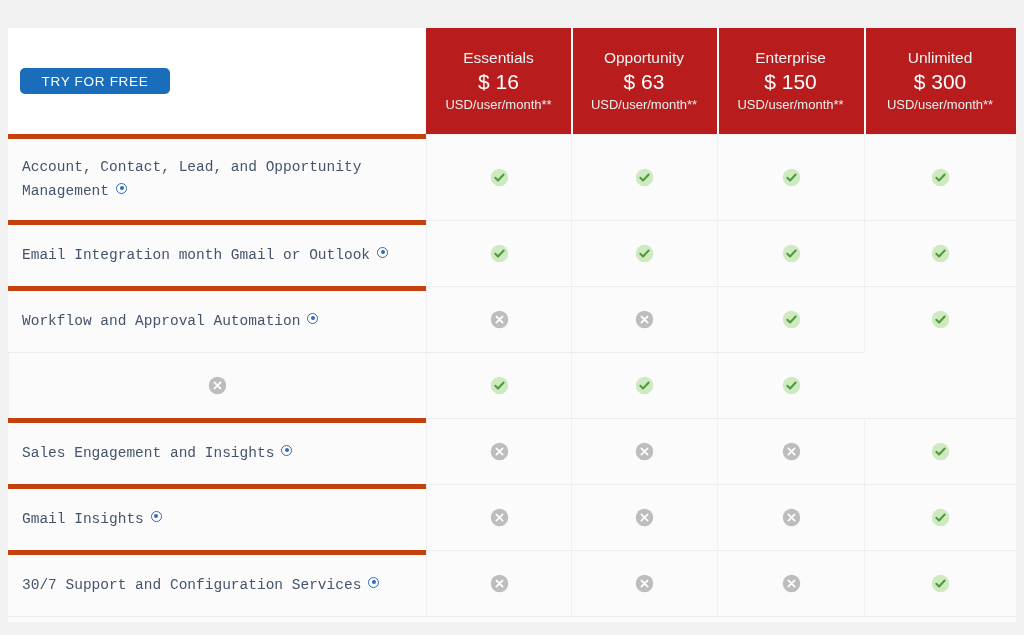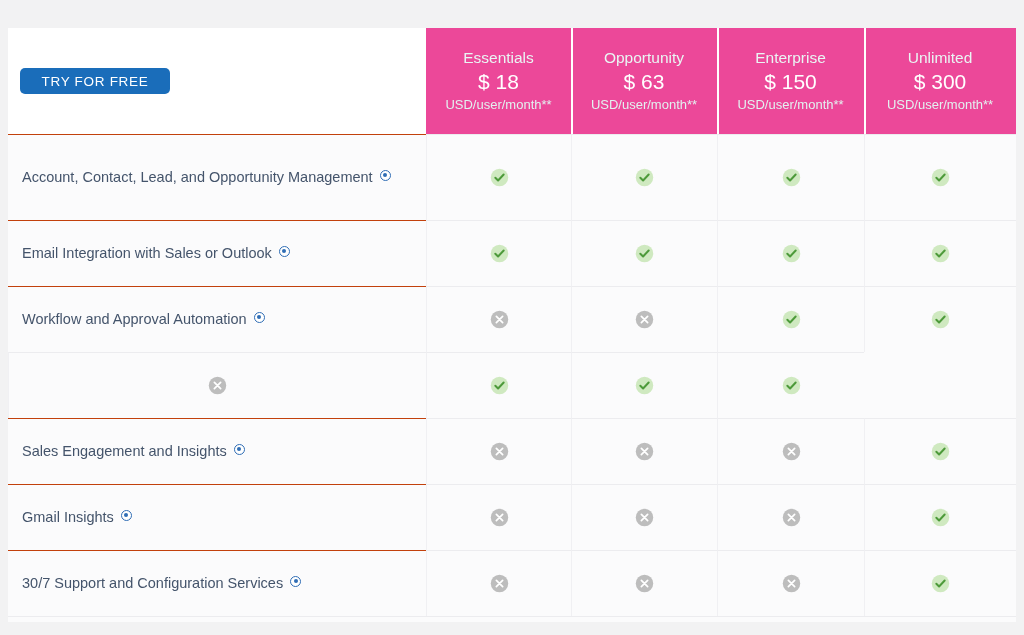--- a/index.html
+++ b/index.html
@@ -52,21 +52,21 @@
     width: 150px;
     height: 26px;
     font-size: 13.5px;
     font-family: "Liberation Sans", sans-serif;
     letter-spacing: .7px;
     font-weight: 400;
     cursor: pointer;
   }
 
   .plan-head {
-    background: #ec4899;
+    background: #b91c1c;
     color: #ffffff;
     display: flex;
     flex-direction: column;
     align-items: center;
     justify-content: center;
     position: relative;
   }
   
   .plan-head + .plan-head::before {
     content: "";
@@ -96,22 +96,23 @@
     color: #e3f1f0;
   }
 
   
   .feature-row { background: #fbfbfc; }
 
   .feat-label {
     display: flex;
     align-items: center;
     padding: 0 18px 0 14px;
-    border-top: 1px solid #c2410c;
+    border-top: 5px solid #c2410c;
     background: #fbfbfc;
+    font-family: Liberation Mono, monospace;
   }
   .feat-label-inner {
     font-size: 14.5px;
     color: #44546b;
     line-height: 1.65;
     font-weight: 400;
   }
 
   .feat-cell {
     display: flex;
@@ -161,21 +162,21 @@
 <body>
 
 <div id="pricing-card">
 
   <div class="table header-row">
     <div class="head-left">
       <button id="try-for-free-button">TRY FOR FREE</button>
     </div>
     <div id="plan-headers-mount" style="display:contents"><div class="plan-head">
           <div class="plan-name">Essentials</div>
-          <div class="plan-price">$ 18</div>
+          <div class="plan-price">$ 16</div>
           <div class="plan-unit">USD/user/month**</div>
         </div><div class="plan-head">
           <div class="plan-name">Opportunity</div>
           <div class="plan-price">$ 63</div>
           <div class="plan-unit">USD/user/month**</div>
         </div><div class="plan-head">
           <div class="plan-name">Enterprise</div>
           <div class="plan-price">$ 150</div>
           <div class="plan-unit">USD/user/month**</div>
         </div><div class="plan-head">
@@ -210,21 +211,21 @@
         </div>
         <div class="feat-cell">
           <svg class="status-icon" viewBox="0 0 20 20">
             <circle cx="10" cy="10" r="9.2" fill="#cfe9c0"></circle>
             <path d="M5.6 10.3 L8.5 13.1 L14.4 6.9" fill="none" stroke="#4d9a3a" stroke-width="2.1" stroke-linecap="round" stroke-linejoin="round"></path>
           </svg>
         </div>
       </div>
       <div class="table feature-row row-short">
         <div class="feat-label">
-          <div class="feat-label-inner"><span>Email Integration with Sales or Outlook</span><span class="info-icon"></span></div>
+          <div class="feat-label-inner"><span>Email Integration month Gmail or Outlook</span><span class="info-icon"></span></div>
         </div>
         <div class="feat-cell">
           <svg class="status-icon" viewBox="0 0 20 20">
             <circle cx="10" cy="10" r="9.2" fill="#cfe9c0"></circle>
             <path d="M5.6 10.3 L8.5 13.1 L14.4 6.9" fill="none" stroke="#4d9a3a" stroke-width="2.1" stroke-linecap="round" stroke-linejoin="round"></path>
           </svg>
         </div>
         <div class="feat-cell">
           <svg class="status-icon" viewBox="0 0 20 20">
             <circle cx="10" cy="10" r="9.2" fill="#cfe9c0"></circle>

